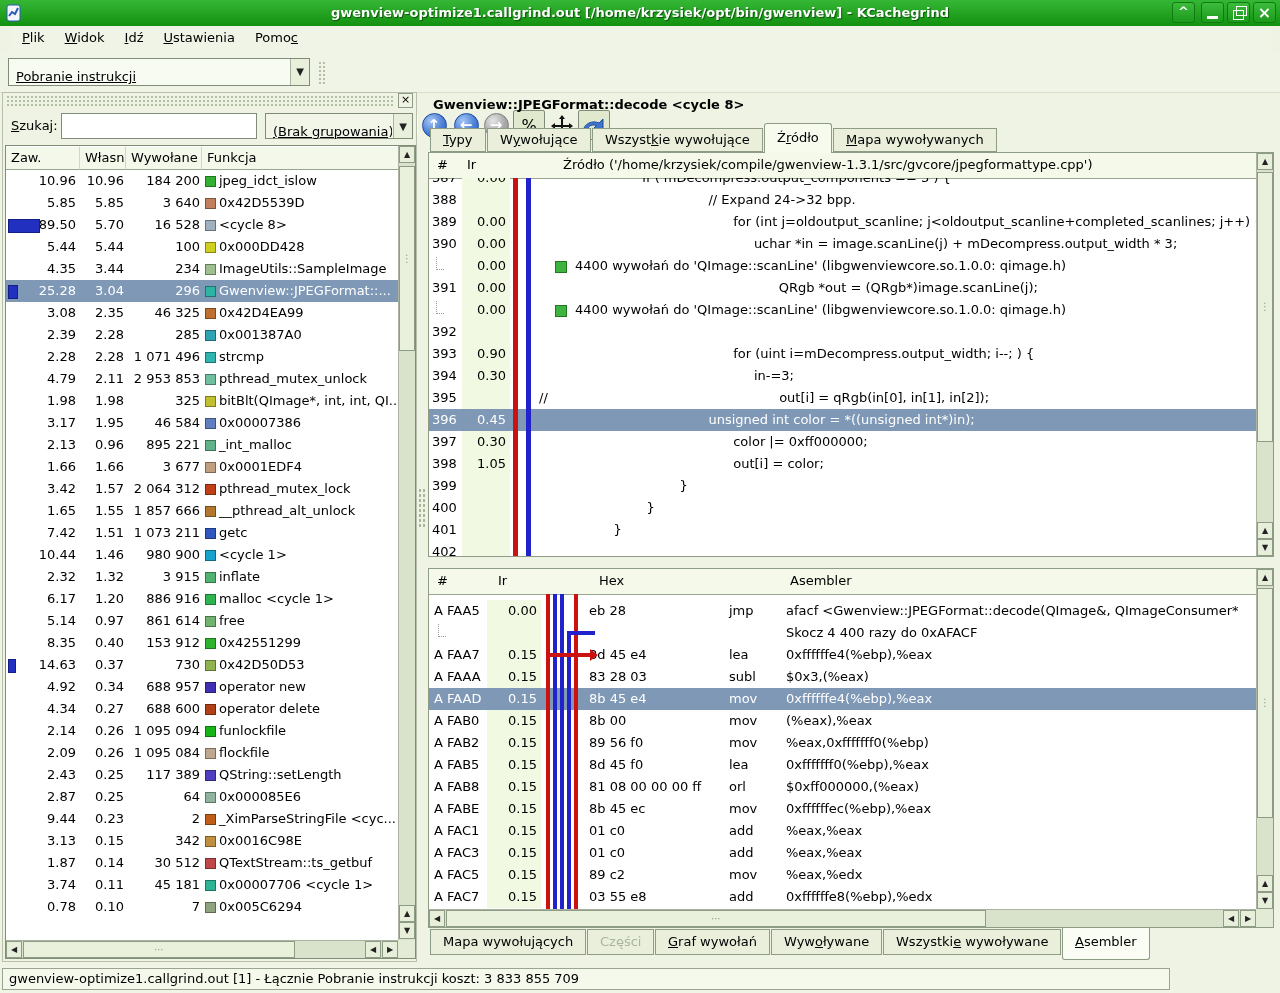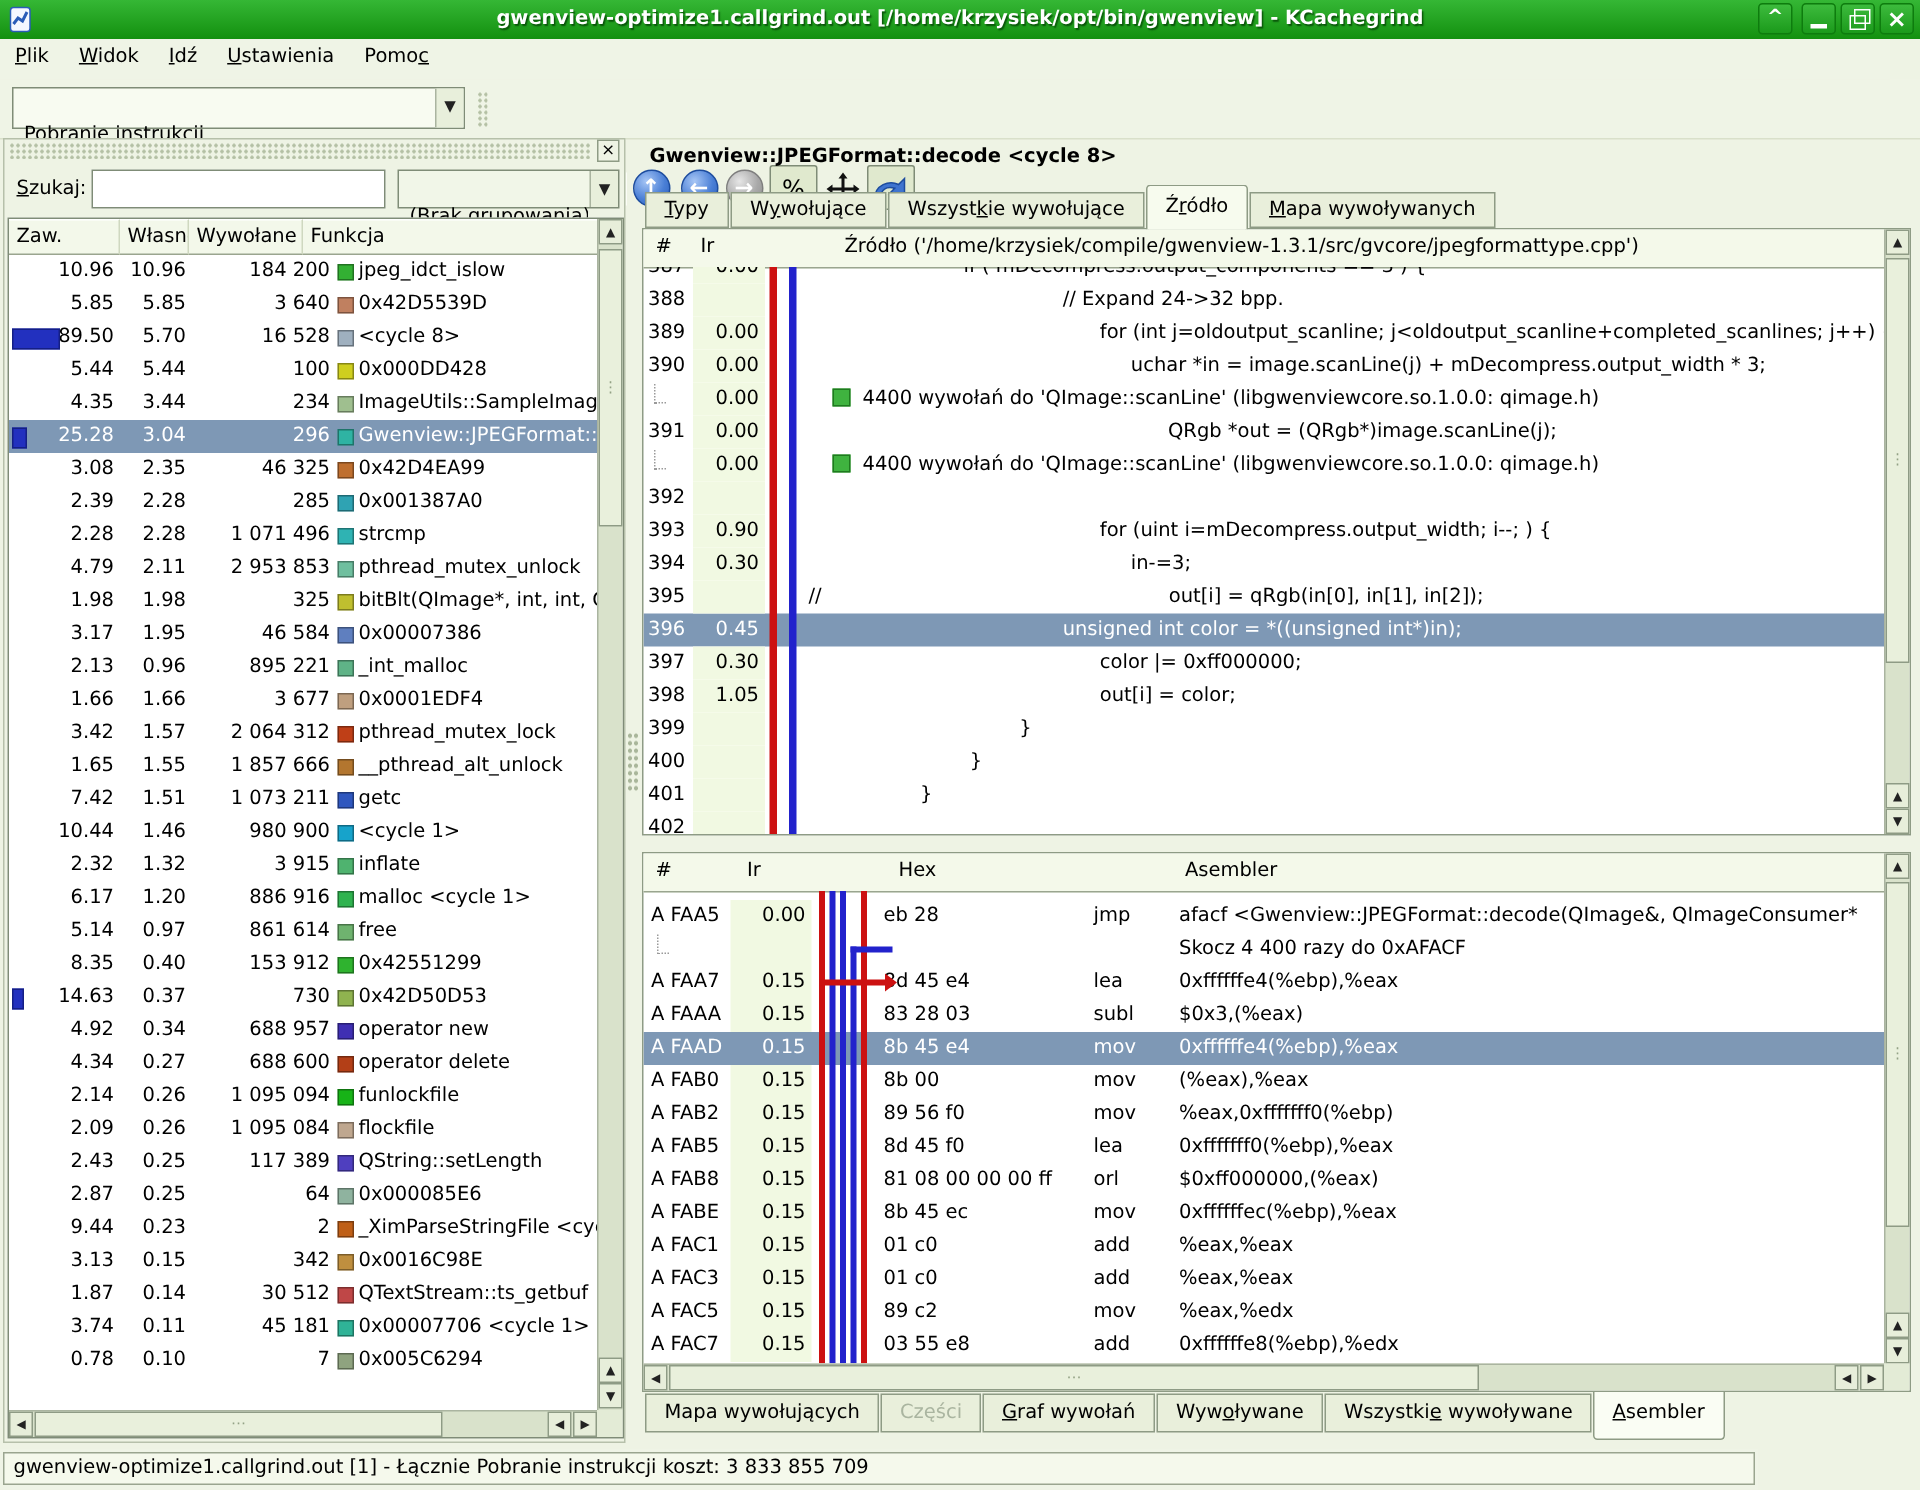--- a/index.html
+++ b/index.html
@@ -21,27 +21,27 @@
     background:linear-gradient(#3dbb3d,#1b9a1b); border:1px solid #0e7c0e; border-radius:3px;
     color:#fff; font-weight:bold; text-align:center; }
   .wb-shade { left:1172px; } .wb-min { left:1201px; } .wb-max { left:1227px; } .wb-close { left:1253px; }
   .wb-shade span { line-height:18px; font-size:13px; }
   .min-glyph { display:block; width:11px; height:3px; background:#fff; margin:13px auto 0; }
   .max-glyph { position:relative; display:block; width:9px; height:8px; border:1px solid #fff; margin:7px auto 0; }
   .max-glyph::after { content:""; position:absolute; left:2px; top:-5px; width:9px; height:8px; border:1px solid #fff; }
   .wb-close span { line-height:19px; font-size:16px; }
 
   
-  .menubar { position:absolute; left:0; top:26px; width:1260px; height:27px; background:#eff4e6; }
+  .menubar { position:absolute; left:12px; top:26px; width:1260px; height:27px; background:#eff4e6; }
   .menu-item { display:inline-block; padding:4px 10px 0 10px; height:23px; cursor:default; }
   .toolbar { position:absolute; left:0; top:53px; width:1280px; height:39px; background:#eff4e6;
     border-bottom:1px solid #d9e0ca; }
   .combo { position:absolute; box-sizing:border-box; background:#f8fbf1; border:1px solid #7f8c77; }
   .combo-main { left:8px; top:5px; width:302px; height:28px; }
-  .combo-text { position:absolute; left:7px; top:18px; right:20px; line-height:26px; white-space:nowrap; overflow:hidden; }
+  .combo-text { position:absolute; left:7px; top:5px; right:20px; line-height:26px; white-space:nowrap; overflow:hidden;text-decoration:underline; }
   .combo-arrow { position:absolute; right:0; top:0; bottom:0; width:18px; border-left:1px solid #aab4a0;
     background:#e8efdb; text-align:center; font-size:10px; line-height:25px; color:#222; }
   .thandle { position:absolute; left:318px; top:8px; width:7px; height:24px;
     background-image:radial-gradient(#b4c0a4 1px, transparent 1.3px); background-size:4px 4px; }
   .tbtn { position:absolute; top:58px; width:28px; height:28px; display:flex; align-items:center; justify-content:center; }
   .tbtn svg { display:block; }
   .circle-ic { width:25px; height:25px; border-radius:50%; display:flex; align-items:center; justify-content:center;
     color:#fff; font-size:15px; font-weight:bold;
     background:radial-gradient(circle at 35% 30%, #a7c6f5 0%, #4a7fd6 55%, #2a5cb8 100%);
     border:1px solid #1d4c9e; box-sizing:border-box; }
@@ -71,21 +71,21 @@
   .ft-header { position:absolute; left:0; top:0; right:17px; height:24px; display:flex; }
   .th { box-sizing:border-box; background:#f3f8ea; border-right:1px solid #cfd8c0; border-bottom:1px solid #9aa58f;
     border-top:1px solid #fff; line-height:22px; padding-left:5px; overflow:hidden; white-space:nowrap; }
   .th0{width:74px;} .th1{width:46px;} .th2{width:76px;} .th3{flex:1; border-right:none;}
   .ft-rows { position:absolute; left:0; top:24px; right:17px; height:770px; overflow:hidden; background:#fff; }
   .frow { display:flex; height:22px; line-height:22px; white-space:nowrap; }
   .frow.sel { background:#7e98b5; color:#fff; }
   .c-zaw { width:74px; text-align:right; padding-right:4px; position:relative; box-sizing:border-box; }
   .zbar { position:absolute; left:2px; top:5px; height:12px; background:#2230bf; border:1px solid #141f85; }
   .c-self { width:46px; text-align:right; padding-right:2px; box-sizing:border-box; }
-  .c-called { width:76px; text-align:right; padding-right:2px; box-sizing:border-box;margin-left:20px; }
+  .c-called { width:76px; text-align:right; padding-right:2px; box-sizing:border-box; }
   .c-func { flex:1; display:flex; align-items:center; overflow:hidden; padding-left:3px; }
   .sq { width:11px; height:11px; margin-right:3px; flex:none; border:1px solid rgba(0,0,0,.35); box-sizing:border-box; }
 
   
   .sb-track-v { position:absolute; background:#d9e2cb; border-left:1px solid #aab4a0; width:17px; box-sizing:border-box; }
   .sb-track-h { position:absolute; background:#d9e2cb; border-top:1px solid #aab4a0; height:18px; box-sizing:border-box; }
   .sbb { position:absolute; width:16px; height:17px; background:#e7eeda; border:1px solid #8e9b85; box-sizing:border-box;
     display:flex; align-items:center; justify-content:center; font-size:8px; color:#222; }
   .sbt { position:absolute; background:#e9f0dc; border:1px solid #8e9b85; box-sizing:border-box;
     display:flex; align-items:center; justify-content:center; color:#93a285; font-size:10px; line-height:6px; }

